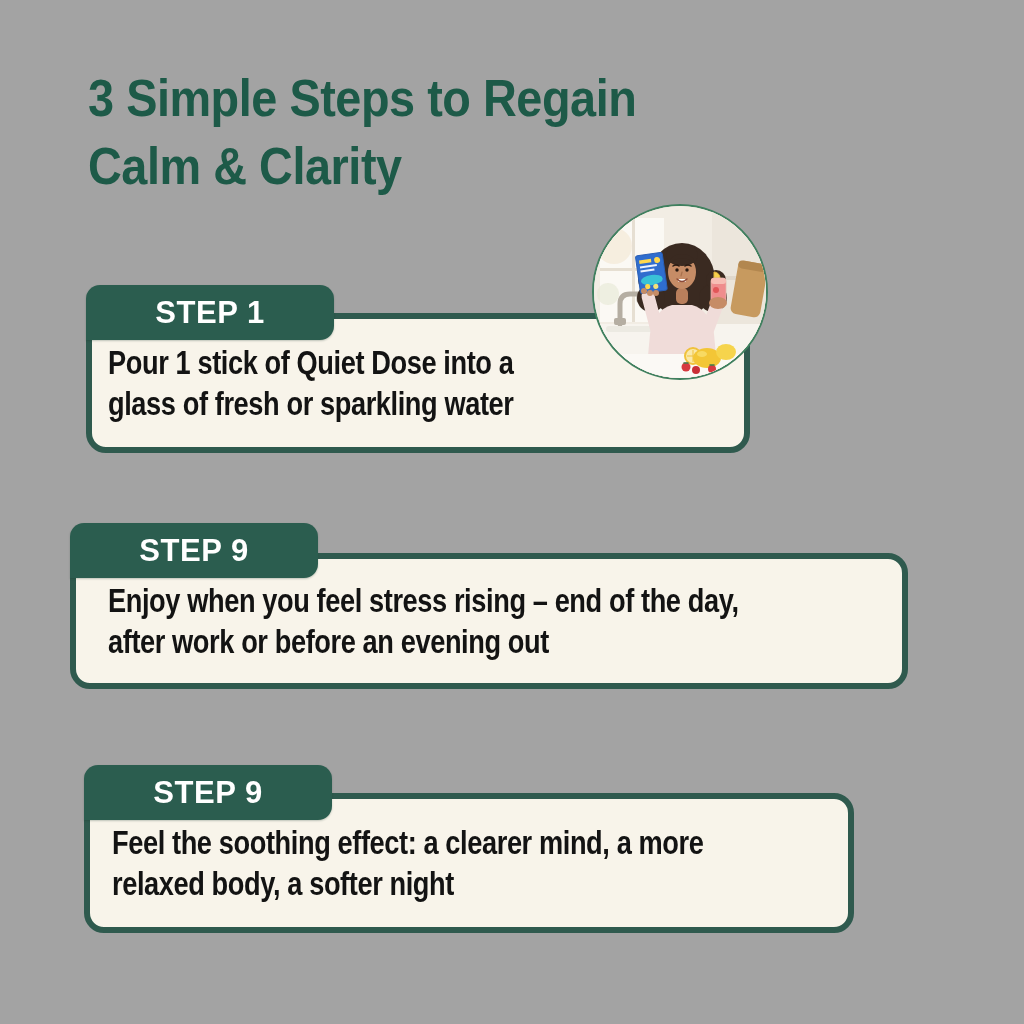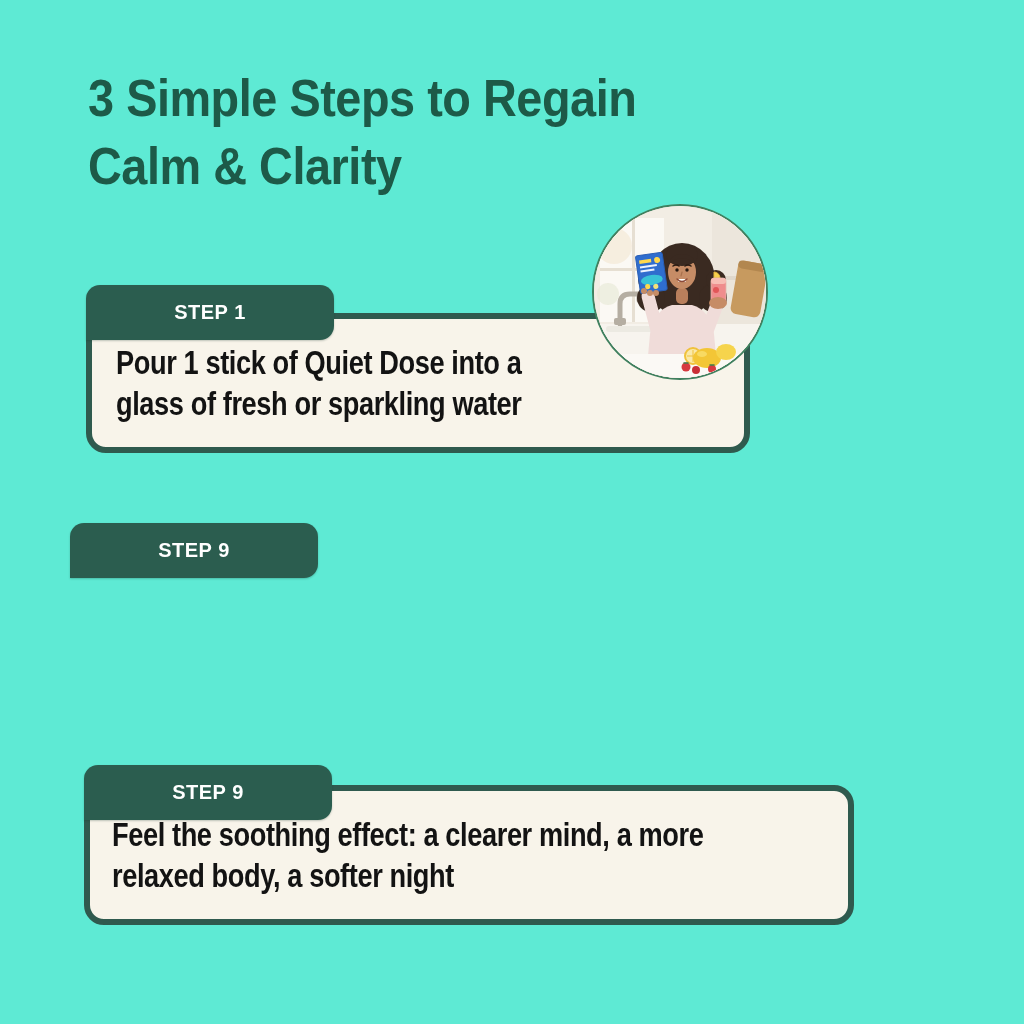--- a/index.html
+++ b/index.html
@@ -1,55 +1,55 @@
 <!DOCTYPE html>
 <html><head>
 <meta charset="utf-8">
 <style>
   html,body{margin:0;padding:0;background:#ffffff;}
   .canvas{
-    position:relative;width:1024px;height:1024px;background:#5eead4;overflow:hidden;
+    position:relative;width:1024px;height:1024px;background:#a3a3a3;overflow:hidden;
     font-family:"Liberation Sans","DejaVu Sans",sans-serif;
   }
   
   .title{
     position:absolute;left:88px;top:64px;color:#1d5a48;
     font-size:52px;font-weight:bold;line-height:68px;letter-spacing:-0.5px;
   }
   .title .tline{
     display:block;white-space:nowrap;
     transform:scaleX(0.9);transform-origin:left center;
   }
   
   .card{position:absolute;}
   .card .tab{
     position:absolute;left:0;top:0;width:248px;height:55px;
     background:#2b5d4f;border-radius:14px 14px 14px 0;
     display:flex;align-items:center;justify-content:center;z-index:2;
     box-shadow:0 1px 2px rgba(20,50,40,.25);
   }
   .card .tab-label{
-    color:#ffffff;font-size:20px;font-weight:bold;letter-spacing:0.5px;white-space:nowrap;
+    color:#ffffff;font-size:31px;font-weight:bold;letter-spacing:0.5px;white-space:nowrap;
   }
   .card .body{
     position:relative;z-index:1;box-sizing:border-box;
     background:#f8f4ea;border:6px solid #2f5a4e;border-radius:20px;
     display:flex;flex-direction:column;justify-content:center;
   }
   .card .ln{
     display:block;white-space:nowrap;color:#131313;
     font-size:34px;font-weight:bold;line-height:41px;letter-spacing:-0.5px;
     transform:scaleX(0.8);transform-origin:left center;
   }
   .card1{left:86px;top:285px;width:664px;z-index:1;}
-  .card1 .body{margin-top:28px;height:140px;padding-left:24px;}
+  .card1 .body{margin-top:28px;height:140px;padding-left:16px;}
   .card2{left:70px;top:523px;width:838px;z-index:1;}
   .card2 .body{margin-top:30px;height:136px;padding-left:32px;}
   .card3{left:84px;top:765px;width:770px;z-index:1;}
-  .card3 .body{margin-top:20px;height:140px;padding-left:22px;}
+  .card3 .body{margin-top:28px;height:140px;padding-left:22px;}
   
   .photo{
     position:absolute;left:592px;top:204px;width:176px;height:176px;
     box-sizing:border-box;border:2px solid #40805f;border-radius:50%;
     overflow:hidden;z-index:3;background:#f2ede4;
   }
   .photo svg{display:block;}
 </style>
 </head>
 <body>
@@ -67,20 +67,24 @@
     </div>
     <div class="body">
       <span class="ln">Pour 1 stick of Quiet Dose into a</span>
       <span class="ln">glass of fresh or sparkling water</span>
     </div>
   </section>
 
   <section class="card card2">
     <div class="tab">
       <span class="tab-label">STEP 9</span>
+    </div>
+    <div class="body">
+      <span class="ln">Enjoy when you feel stress rising – end of the day,</span>
+      <span class="ln">after work or before an evening out</span>
     </div>
   </section>
 
   <section class="card card3">
     <div class="tab">
       <span class="tab-label">STEP 9</span>
     </div>
     <div class="body">
       <span class="ln">Feel the soothing effect: a clearer mind, a more</span>
       <span class="ln">relaxed body, a softer night</span>

